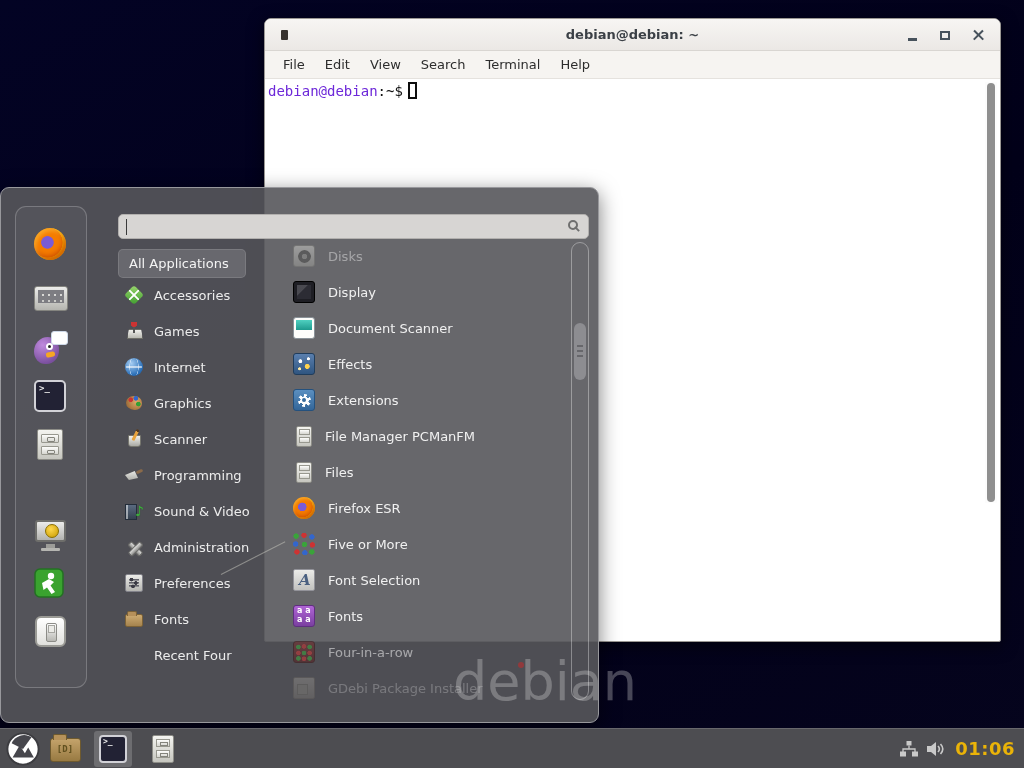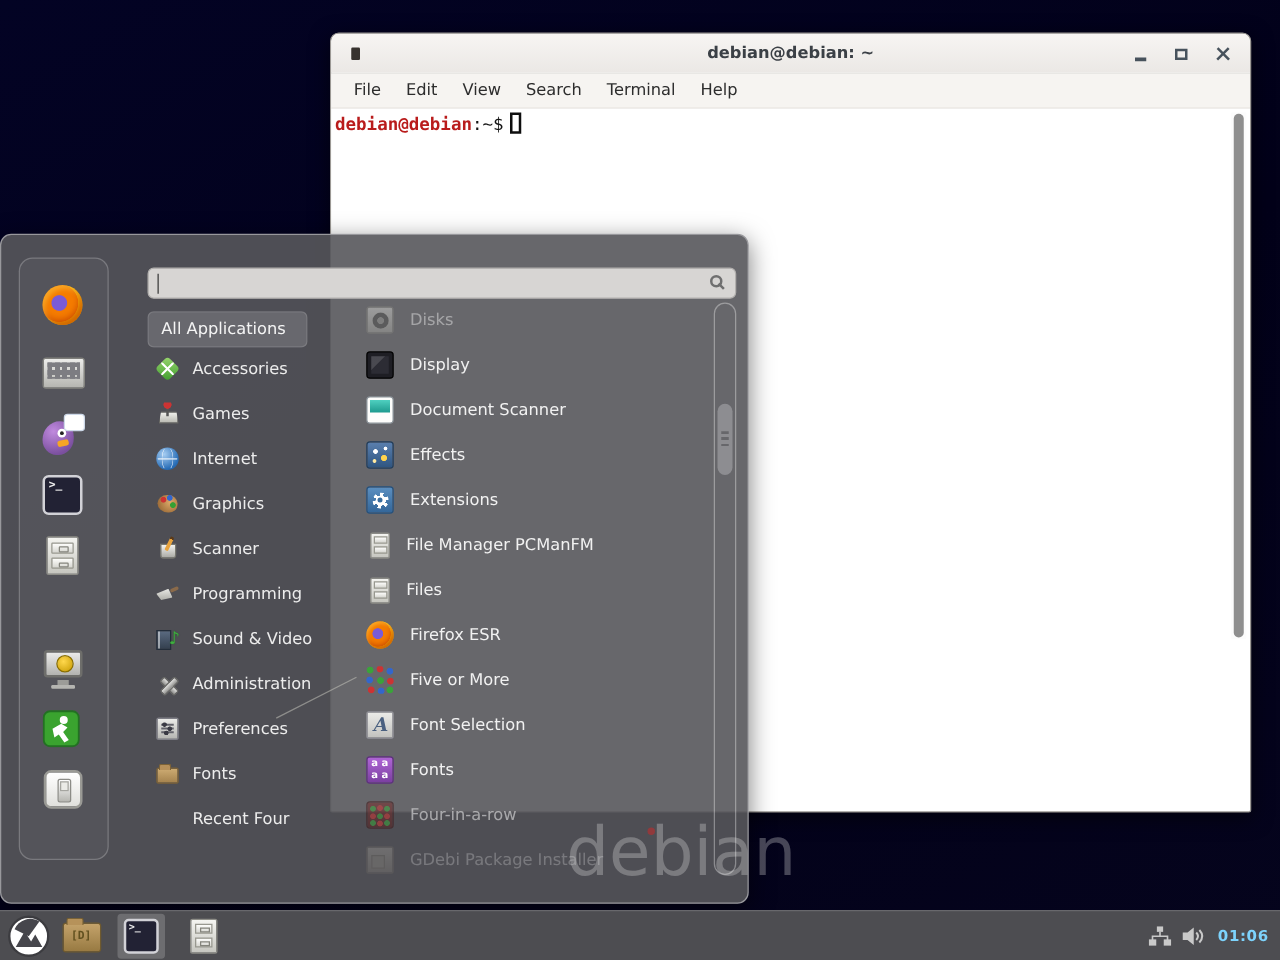--- a/index.html
+++ b/index.html
@@ -2,42 +2,42 @@
 <html><head>
 <meta charset="utf-8">
 <style>
   *{margin:0;padding:0;box-sizing:border-box}
   html,body{width:1024px;height:768px;overflow:hidden}
   body{font-family:"DejaVu Sans","Liberation Sans",sans-serif;background:#000}
   .screen{position:relative;width:1024px;height:768px;overflow:hidden;
           background:linear-gradient(150deg,#030324 0%,#020119 55%,#05041d 100%)}
 
   
-  .terminal-window{position:absolute;left:264px;top:26px;width:737px;height:624px;
+  .terminal-window{position:absolute;left:264px;top:18px;width:737px;height:624px;
     background:#fff;border:1px solid #9b9894;border-radius:7px 7px 2px 2px;
     box-shadow:0 4px 16px rgba(0,0,0,.55)}
   .titlebar{position:relative;height:32px;background:linear-gradient(#f7f5f3,#ebe8e5);
     border-radius:6px 6px 0 0;border-bottom:1px solid #d9d6d2;
     display:flex;align-items:center;justify-content:center}
   .titlebar-title{font-weight:bold;font-size:13px;color:#3b4046}
   .win-mini-icon{position:absolute;left:16px;top:11px;width:7px;height:10px;
     background:#37322e;border-radius:1px}
   .win-controls{position:absolute;right:16px;top:0;height:32px;display:flex;align-items:center;gap:23px}
   .btn-min{width:9px;height:3px;background:#47525c;margin-top:9px}
   .btn-max{width:10px;height:9px;border:2px solid #47525c}
   .btn-close{position:relative;width:11px;height:11px}
   .btn-close::before,.btn-close::after{content:"";position:absolute;left:-1px;top:4.5px;width:13px;height:2.4px;background:#47525c}
   .btn-close::before{transform:rotate(45deg)}
   .btn-close::after{transform:rotate(-45deg)}
   .menubar{height:28px;background:#f6f4f1;border-bottom:1px solid #e5e2de;
     display:flex;align-items:center;padding-left:8px}
   .menubar .mitem{font-size:13px;color:#2d2d2d;padding:4px 10px;cursor:default}
   .term-body{position:relative;height:429px;background:#fff;border-radius:0 0 2px 2px;
     font-family:"DejaVu Sans Mono","Liberation Mono",monospace;font-size:14px;padding:3px 3px}
-  .prompt-user{color:#b91c1c;font-weight:bold}
+  .prompt-user{color:#6d28d9;font-weight:normal}
   .prompt-rest{color:#141414}
   .cursor-box{display:inline-block;width:9px;height:17px;border:2px solid #0e0e0e;
     vertical-align:-3px;margin-left:5px}
   .term-scroll-track{position:absolute;top:3px;right:3px;width:12px;height:421px;background:#fcfcfc}
   .term-scroll-thumb{position:absolute;top:1px;right:2px;width:8px;height:419px;background:#8f8f8f;border-radius:4px}
 
   
   .app-menu{position:absolute;left:0;top:187px;width:599px;height:536px;
     background:rgba(86,86,91,0.9);border:1px solid #98989c;border-radius:9px;
     box-shadow:0 5px 20px rgba(0,0,0,.5)}
@@ -257,21 +257,21 @@
   .task-btn.active{background:rgba(255,255,255,.18)}
   .tb-term{width:28px;height:28px;background:#222234;border:2px solid #d2d2d7;border-radius:4px;position:relative}
   .tb-term::before{content:">_";position:absolute;left:2px;top:0;color:#ececec;
     font:bold 8px "DejaVu Sans Mono",monospace}
   .tb-cab{width:22px;height:28px;background:linear-gradient(#f4f4f0,#c6c6bf);
     border:1px solid #8d8d87;border-radius:2px;display:flex;flex-direction:column;
     justify-content:space-evenly;align-items:center}
   .tb-cab .d{width:14px;height:8px;background:linear-gradient(#fdfdfb,#d6d6d0);border:1px solid #98988f;position:relative}
   .tb-cab .d::after{content:"";position:absolute;left:3px;top:2px;width:6px;height:2px;border:1px solid #84847c}
   .tray{margin-left:auto;display:flex;align-items:center;gap:9px;padding-right:9px}
-  .clock{font-weight:bold;font-size:12px;color:#7dd3fc;letter-spacing:.5px;cursor:default}
+  .clock{font-weight:bold;font-size:18px;color:#eab308;letter-spacing:.5px;cursor:default}
 </style>
 </head>
 <body>
 
 <div class="screen">
 
   <div class="terminal-window">
     <div class="titlebar">
       <span class="win-mini-icon"></span>
       <span class="titlebar-title">debian@debian: ~</span>

